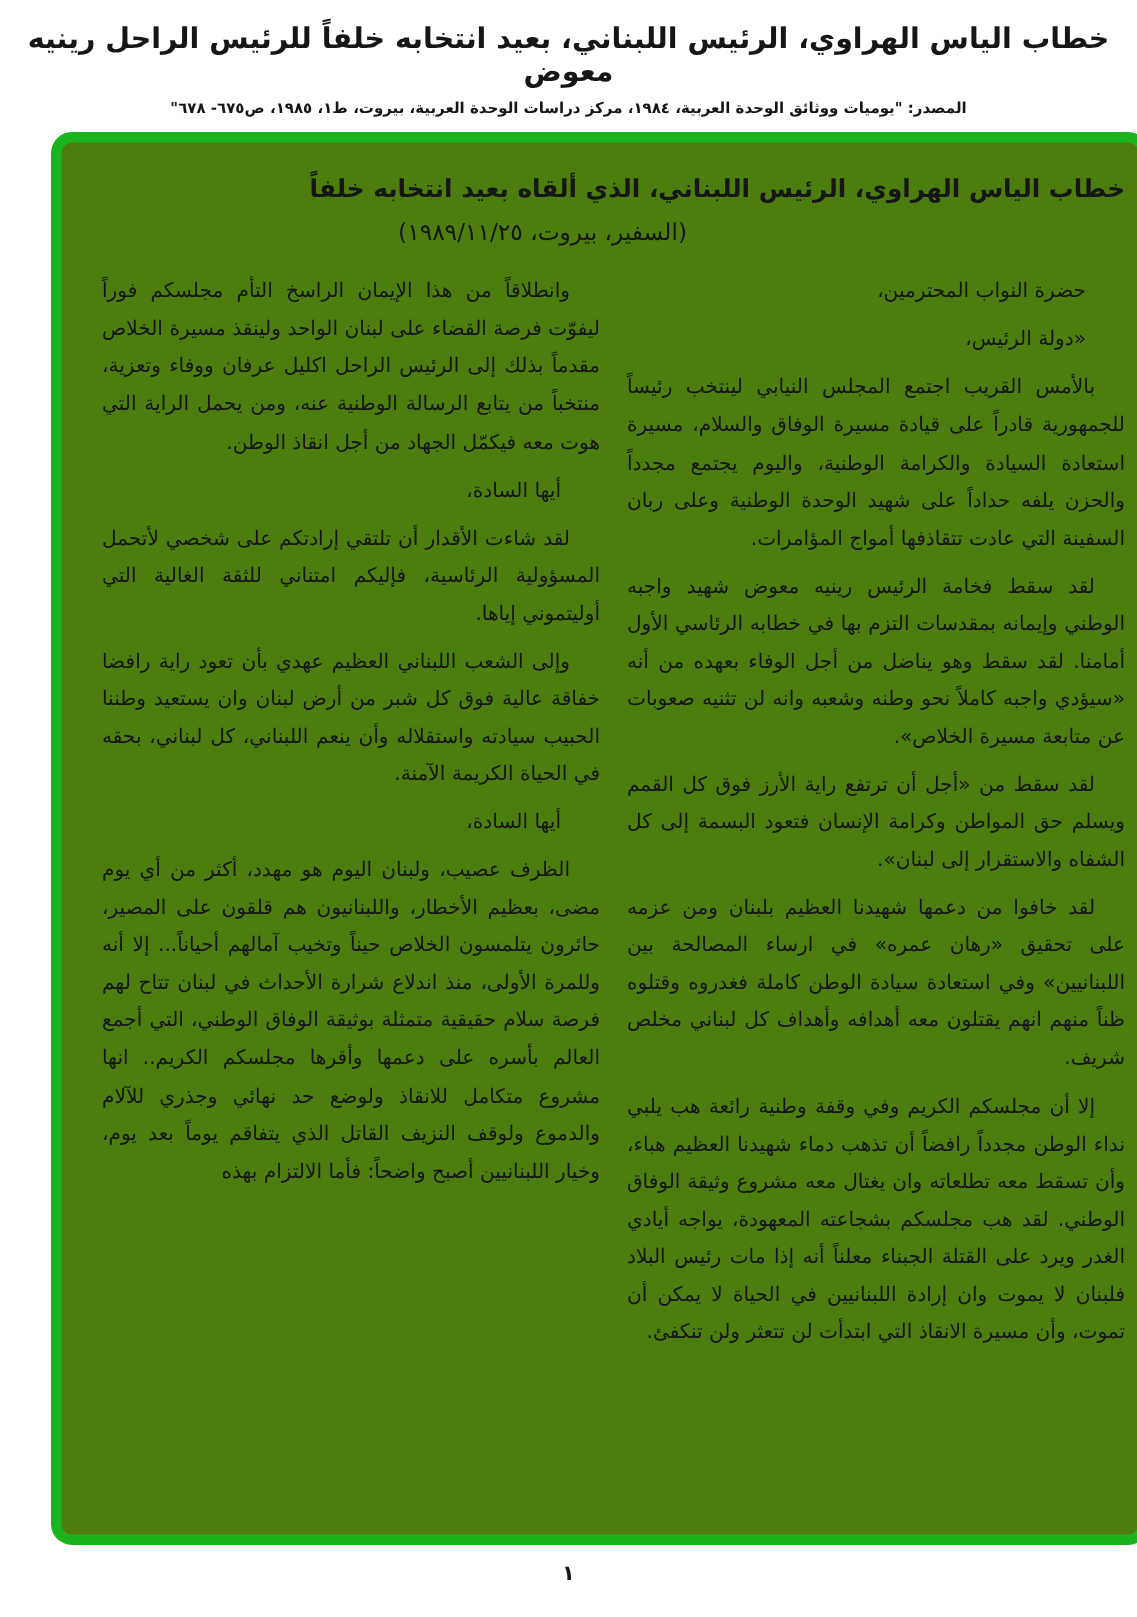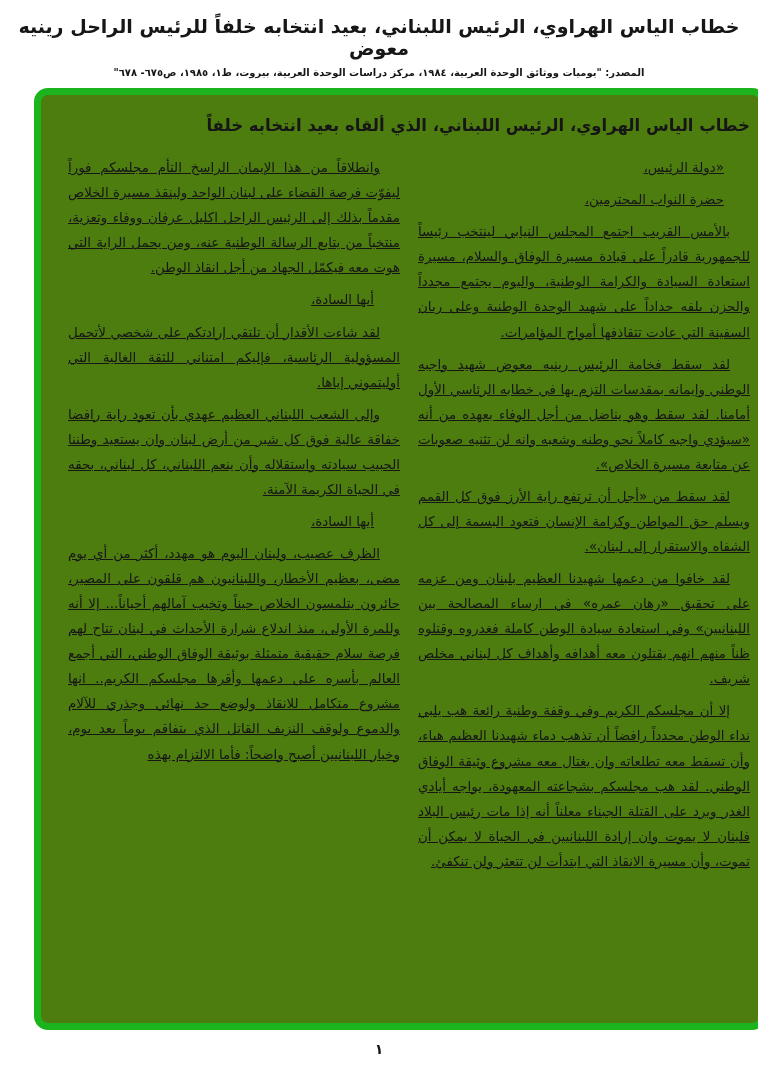--- a/index.html
+++ b/index.html
@@ -68,21 +68,20 @@
   .column {
     flex: 1 1 0;
     font-size: 13.4px;
     line-height: 1.87;
     text-align: justify;
     direction: rtl;
   }
   .column p {
     margin: 0 0 7px 0;
     text-indent: 20px;
-    text-decoration: underline;
   }
   .column p.salutation {
     text-indent: 26px;
     text-align: right;
   }
 
   .page-number {
     position: absolute;
     left: 0; right: 0;
     top: 1041px;
@@ -95,26 +94,27 @@
 <body>
 
 <header class="doc-header">
   <div class="hdr-title">خطاب الياس الهراوي، الرئيس اللبناني، بعيد انتخابه خلفاً للرئيس الراحل رينيه معوض</div>
   <div class="hdr-source">المصدر: "يوميات ووثائق الوحدة العربية، ١٩٨٤، مركز دراسات الوحدة العربية، بيروت، ط١، ١٩٨٥، ص٦٧٥- ٦٧٨"</div>
 </header>
 
 <section class="speech-frame">
   <div class="speech-title">
     <div class="t-line1">خطاب الياس الهراوي، الرئيس اللبناني، الذي ألقاه بعيد انتخابه خلفاً</div>
+    <div class="t-citation">(السفير، بيروت، ٢٥‏/‏١١‏/‏١٩٨٩)</div>
   </div>
 
   <div class="columns">
     <div class="column">
+      <p class="salutation">حضرة النواب المحترمين،</p>
       <p class="salutation">«دولة الرئيس،</p>
-      <p class="salutation">حضرة النواب المحترمين،</p>
       <p>بالأمس القريب اجتمع المجلس النيابي لينتخب رئيساً للجمهورية قادراً على قيادة مسيرة الوفاق والسلام، مسيرة استعادة السيادة والكرامة الوطنية، واليوم يجتمع مجدداً والحزن يلفه حداداً على شهيد الوحدة الوطنية وعلى ربان السفينة التي عادت تتقاذفها أمواج المؤامرات.</p>
       <p>لقد سقط فخامة الرئيس رينيه معوض شهيد واجبه الوطني وإيمانه بمقدسات التزم بها في خطابه الرئاسي الأول أمامنا. لقد سقط وهو يناضل من أجل الوفاء بعهده من أنه «سيؤدي واجبه كاملاً نحو وطنه وشعبه وانه لن تثنيه صعوبات عن متابعة مسيرة الخلاص».</p>
       <p>لقد سقط من «أجل أن ترتفع راية الأرز فوق كل القمم ويسلم حق المواطن وكرامة الإنسان فتعود البسمة إلى كل الشفاه والاستقرار إلى لبنان».</p>
       <p>لقد خافوا من دعمها شهيدنا العظيم بلبنان ومن عزمه على تحقيق «رهان عمره» في ارساء المصالحة بين اللبنانيين» وفي استعادة سيادة الوطن كاملة فغدروه وقتلوه ظناً منهم انهم يقتلون معه أهدافه وأهداف كل لبناني مخلص شريف.</p>
       <p>إلا أن مجلسكم الكريم وفي وقفة وطنية رائعة هب يلبي نداء الوطن مجدداً رافضاً أن تذهب دماء شهيدنا العظيم هباء، وأن تسقط معه تطلعاته وان يغتال معه مشروع وثيقة الوفاق الوطني. لقد هب مجلسكم بشجاعته المعهودة، يواجه أيادي الغدر ويرد على القتلة الجبناء معلناً أنه إذا مات رئيس البلاد فلبنان لا يموت وان إرادة اللبنانيين في الحياة لا يمكن أن تموت، وأن مسيرة الانقاذ التي ابتدأت لن تتعثر ولن تنكفئ.</p>
     </div>
     <div class="column">
       <p>وانطلاقاً من هذا الإيمان الراسخ التأم مجلسكم فوراً ليفوّت فرصة القضاء على لبنان الواحد ولينقذ مسيرة الخلاص مقدماً بذلك إلى الرئيس الراحل اكليل عرفان ووفاء وتعزية، منتخباً من يتابع الرسالة الوطنية عنه، ومن يحمل الراية التي هوت معه فيكمّل الجهاد من أجل انقاذ الوطن.</p>
       <p class="salutation">أيها السادة،</p>
       <p>لقد شاءت الأقدار أن تلتقي إرادتكم على شخصي لأتحمل المسؤولية الرئاسية، فإليكم امتناني للثقة الغالية التي أوليتموني إياها.</p>

